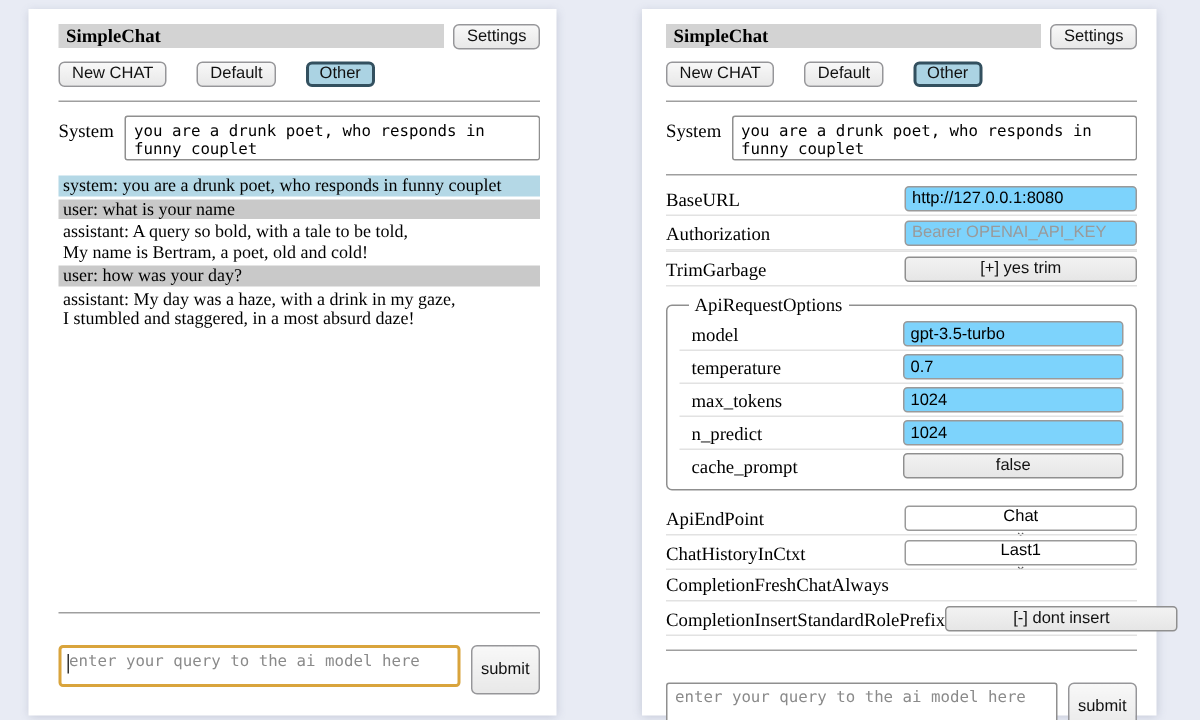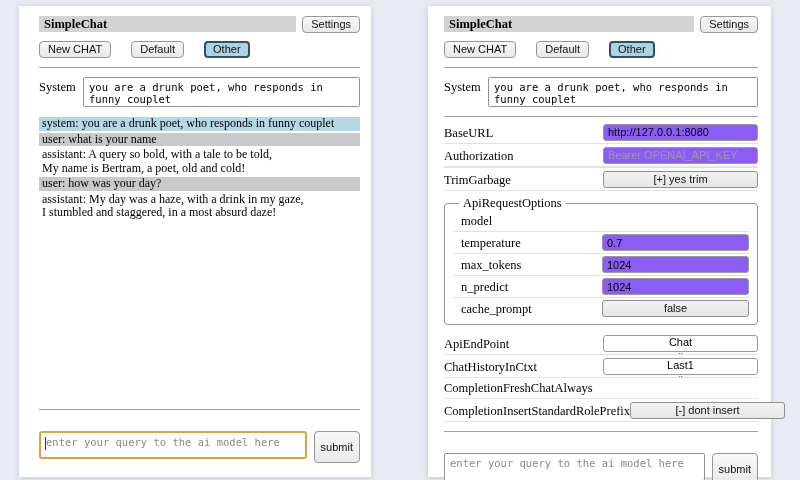--- a/index.html
+++ b/index.html
@@ -66,21 +66,21 @@
   .submit { align-self: stretch; padding: 0 6px; }
 
   
   .srow { display: flex; align-items: flex-end; justify-content: space-between; padding: 2.5px 0; }
   .srow .lbl { font-size: 12.5px; color: #000; }
   .ctl-input, .ctl-btn, .ctl-select {
     width: 155px; flex: 0 0 155px; height: 17px;
     font-family: "Liberation Sans", sans-serif; font-size: 11px;
     border: 1px solid #9a9a9a; border-radius: 3px;
   }
-  input.ctl-input { padding: 0 4px; color: #000; outline: none; background:#8b5cf6; }
+  input.ctl-input { padding: 0 4px; color: #000; outline: none; background:#7dd3fc; }
   input.ctl-input::placeholder { color: #9a9a9a; }
   .ctl-btn {
     background: linear-gradient(#f2f2f2, #e6e6e6); border-color: #8f8f8f;
     text-align: center; line-height: 15px; color: #111; padding: 0;
   }
   .ctl-select {
     background: #fff; display: flex; align-items: center; justify-content: space-between;
     padding: 0 4px; color: #000; flex-direction: column;
   }
   .ctl-select .chev { font-size: 9px; color: #555; line-height: 9px; }
@@ -177,20 +177,21 @@
     <span class="lbl">TrimGarbage</span>
     <button class="ctl-btn">[+] yes trim</button>
   </div>
   <hr class="faint">
 
   <fieldset class="aro">
     <legend>ApiRequestOptions</legend>
 
     <div class="srow">
       <span class="lbl">model</span>
+      <input class="ctl-input" value="gpt-3.5-turbo" style="">
     </div>
     <hr class="faint">
 
     <div class="srow">
       <span class="lbl">temperature</span>
       <input class="ctl-input" value="0.7" style="">
     </div>
     <hr class="faint">
 
     <div class="srow">

